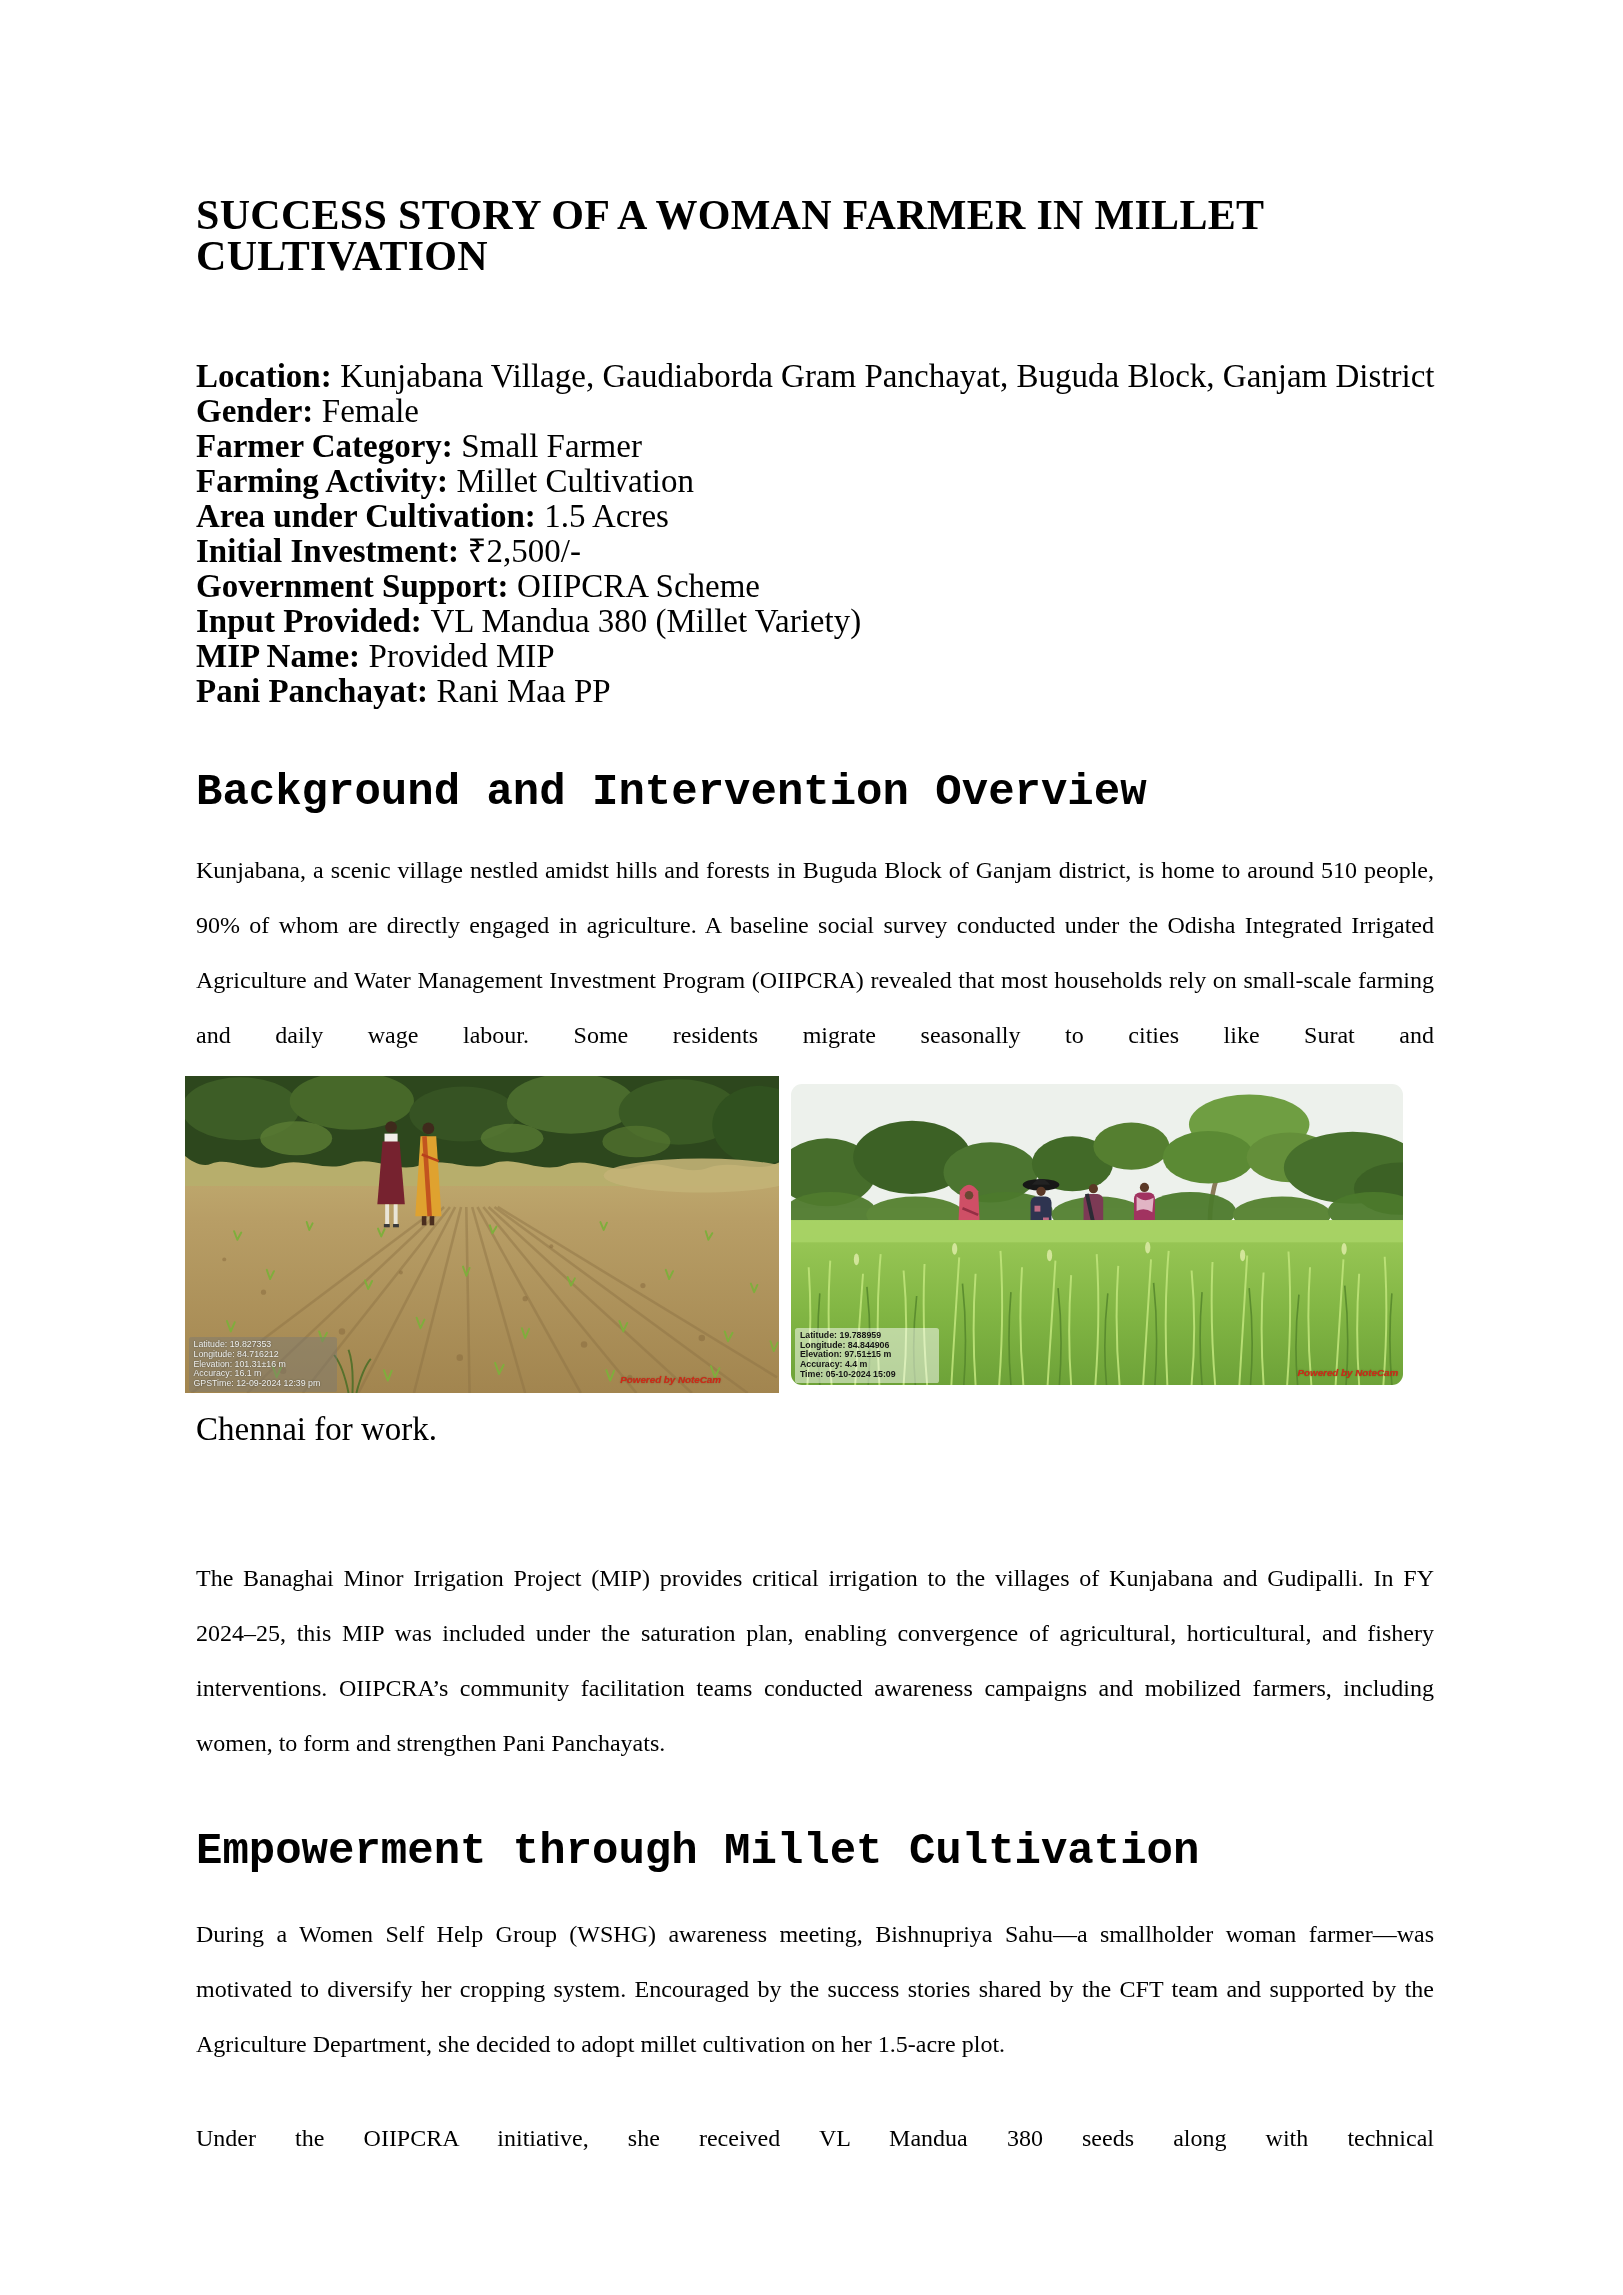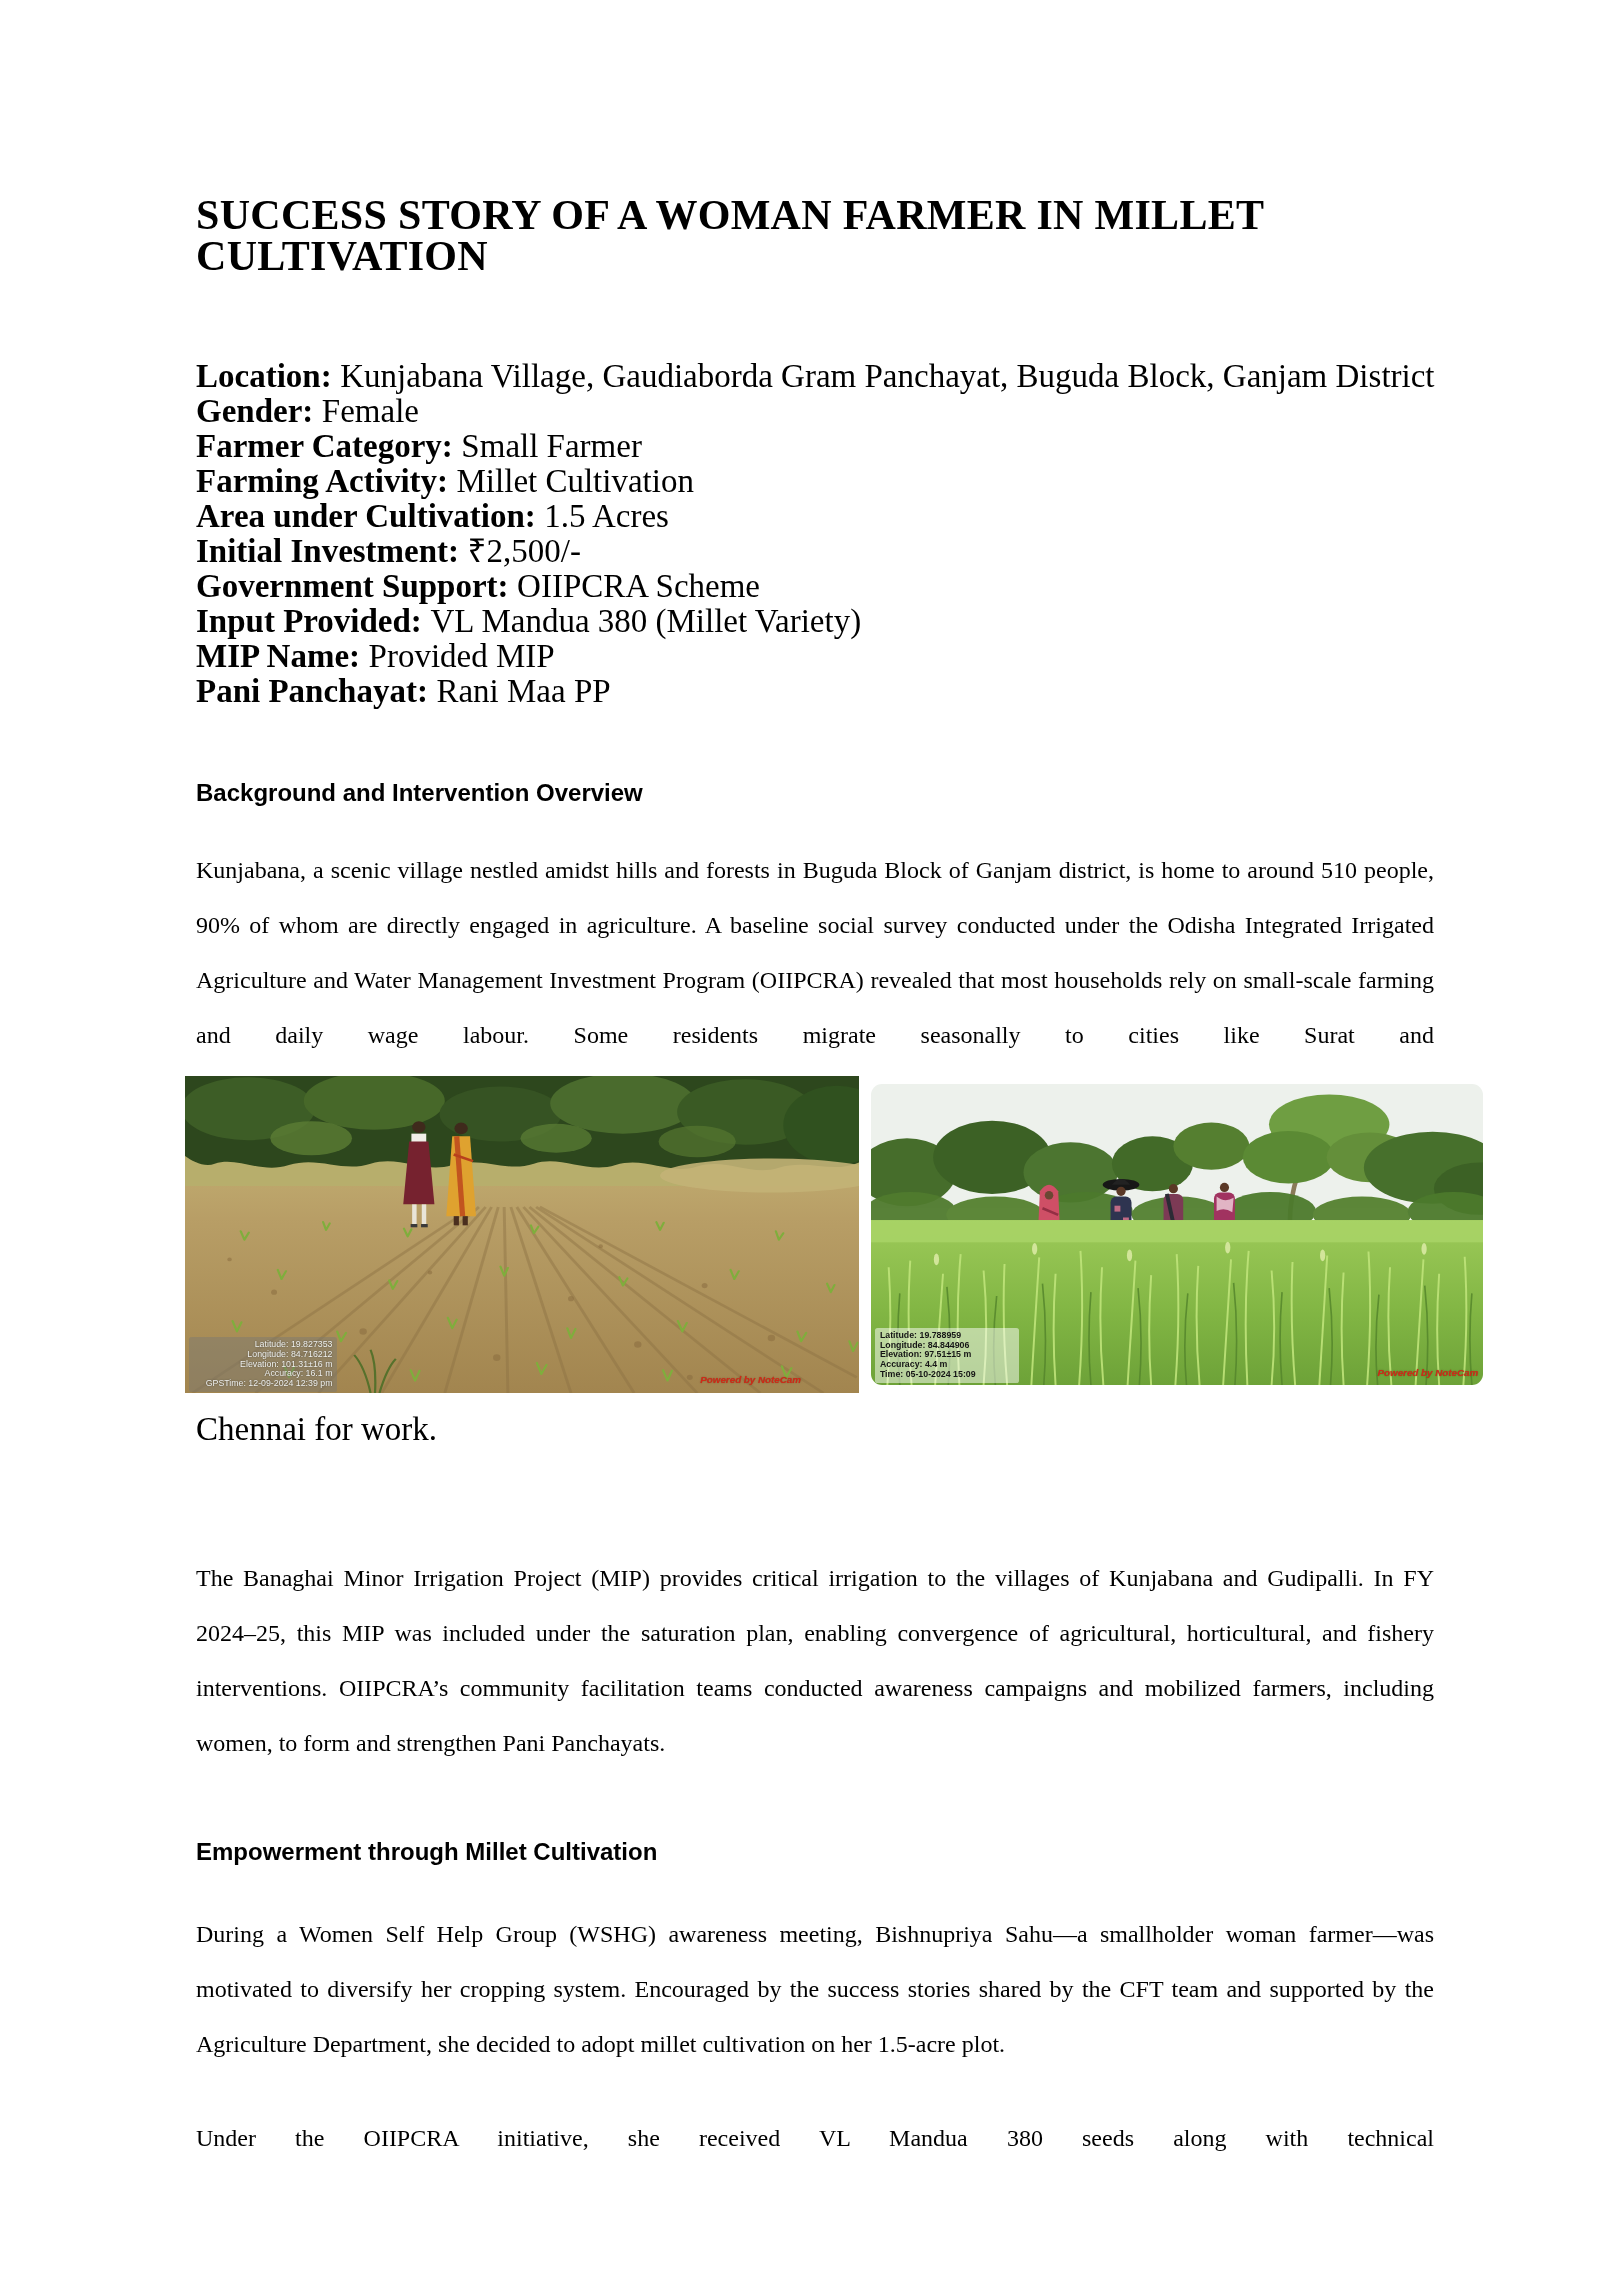--- a/index.html
+++ b/index.html
@@ -21,23 +21,23 @@
     font-size: 42px;
     font-weight: bold;
     line-height: 41px;
     letter-spacing: 0.3px;
   }
   .details { margin-top: 82px; font-size: 33px; line-height: 35px; }
   .detail-line { white-space: nowrap; }
   .detail-label { font-weight: bold; }
   .detail-value { margin-left: 8.5px; }
   .section-heading {
-    font-family: Liberation Sans, sans-serif;
+    font-family: Liberation Mono, monospace;
     font-weight: bold;
-    font-size: 24px;
+    font-size: 44px;
     line-height: 41px;
   }
   .h-background { margin-top: 63px; }
   .h-empowerment { margin-top: 60px; }
   .para {
     font-size: 24px;
     line-height: 55px;
     text-align: justify;
   }
   .justify-last { text-align-last: justify; }
@@ -54,21 +54,21 @@
     white-space: nowrap;
     position: relative;
   }
   .photo {
     display: inline-block;
     vertical-align: top;
     position: relative;
     overflow: hidden;
   }
   .photo svg { display: block; width: 100%; height: 100%; }
-  .photo-sowing { width: 674px; height: 317px; text-align: right; }
+  .photo-sowing { width: 594px; height: 317px; }
   .photo-grown  { width: 612px; height: 301px; margin-left: 9.8px; margin-top: 7.9px; border-radius: 11px; }
 
   .gps-overlay {
     position: absolute;
     font-family: "Liberation Sans", sans-serif;
     border-radius: 2.6px;
     pointer-events: none;
   }
   .gps-sowing {
     left: 3.9px; bottom: 1.3px;

